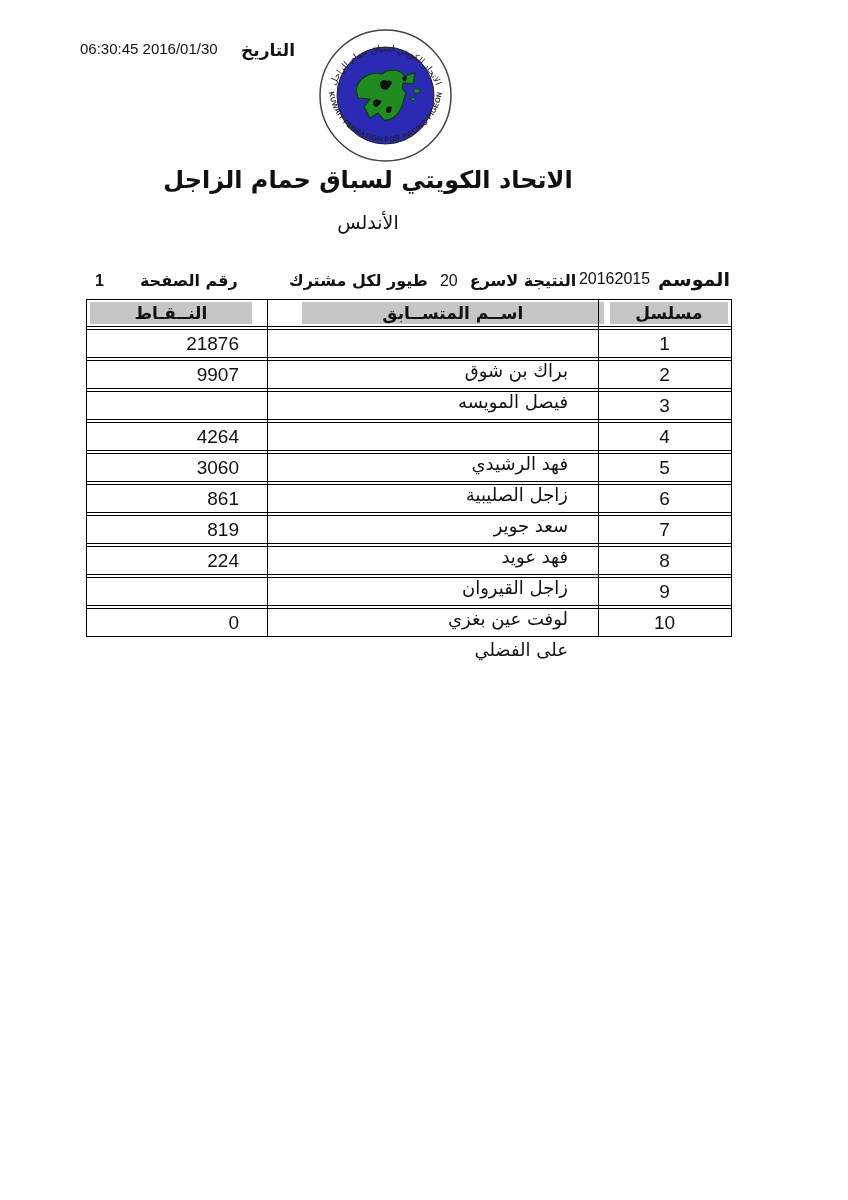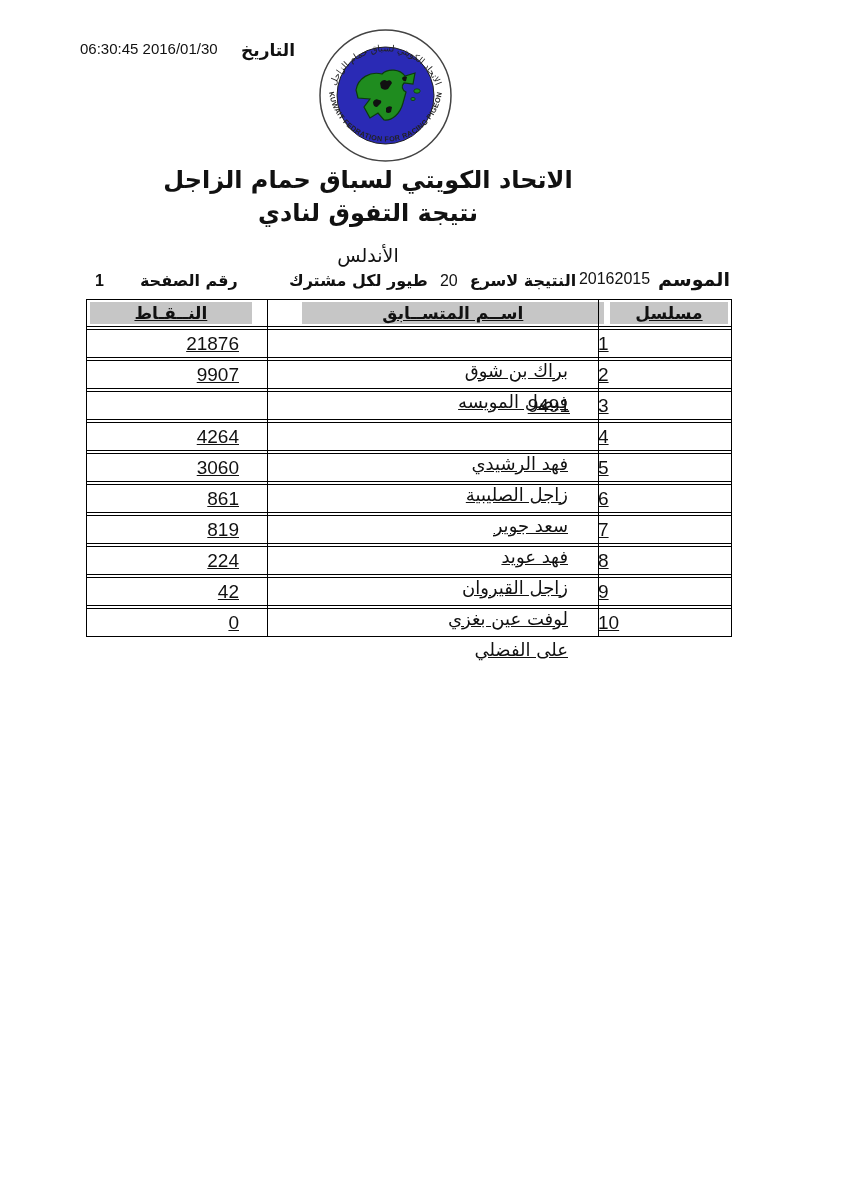--- a/index.html
+++ b/index.html
@@ -34,22 +34,22 @@
 
   
   .rtable{left:86px;top:299px;width:644px;border-left:1px solid #000;border-right:1px solid #000;position:absolute;}
   .vline{position:absolute;top:0;bottom:0;width:1px;background:#000;z-index:2;}
   .vl-1{left:180px;} .vl-2{left:511px;}
   .trow{display:flex;direction:rtl;border-top:1px solid #000;border-bottom:1px solid #000;
         box-sizing:border-box;margin-bottom:2px;background:#fff;}
   .trow:last-child{margin-bottom:0;}
   .hrow{height:28px;}
   .brow{height:29px;}
-  .cell{box-sizing:border-box;display:flex;align-items:center;text-decoration:underline;}
-  .c-serial{width:133px;justify-content:flex-end;}
+  .cell{box-sizing:border-box;display:flex;align-items:center;}
+  .c-serial{width:133px;justify-content:center;}
   .c-name{width:331px;justify-content:flex-start;padding-right:30px;direction:rtl;}
   .c-points{width:180px;justify-content:flex-start;padding-right:28px;}
   .hcell{padding:2px 3px;}
   .hfill{background:#c6c6c6;width:100%;height:100%;display:flex;align-items:center;justify-content:center;
          font-weight:bold;font-size:17px;direction:rtl;}
   .b-serial{font-family:"Liberation Sans",sans-serif;font-size:19px;}
   .b-name{font-size:18px;margin-top:40px;}
   .b-points{font-family:"Liberation Sans",sans-serif;font-size:19px;}
 </style>
 </head>
@@ -84,21 +84,20 @@
       <textPath href="#arcTop" startOffset="50%" text-anchor="middle">الاتحاد الكويتي لسباق حمام الزاجل</textPath>
     </text>
     <text font-size="7.2" font-weight="bold" fill="#222" letter-spacing="0.4" font-family="Liberation Sans, sans-serif">
       <textPath href="#arcBottom" startOffset="50%" text-anchor="middle">KUWAIT FEDRATION FOR RACING PIGEON</textPath>
     </text>
   </svg>
 </div>
 
 <div class="abs titles">
   <div class="title-main">الاتحاد الكويتي لسباق حمام الزاجل</div>
-  <div class="title-main">نتيجة التفوق لنادي</div>
   <div class="title-club">الأندلس</div>
 </div>
 
 <div class="abs season">
   <span class="season-label">الموسم</span>
   <span class="season-value num">20162015</span>
 </div>
 <div class="abs resultline">
   <span>النتيجة لاسرع</span>
   <span class="num">20</span>
@@ -133,21 +132,20 @@
   </div>
 
   <div class="trow brow">
     <div class="cell c-serial b-serial">2</div>
     <div class="cell c-name b-name">فيصل المويسه</div>
     <div class="cell c-points b-points">9907</div>
   </div>
 
   <div class="trow brow">
     <div class="cell c-serial b-serial">3</div>
-    <div class="cell c-points b-points">9491</div>
   </div>
 
   <div class="trow brow">
     <div class="cell c-serial b-serial">4</div>
     <div class="cell c-name b-name">فهد الرشيدي</div>
     <div class="cell c-points b-points">4264</div>
   </div>
 
   <div class="trow brow">
     <div class="cell c-serial b-serial">5</div>
@@ -169,21 +167,20 @@
 
   <div class="trow brow">
     <div class="cell c-serial b-serial">8</div>
     <div class="cell c-name b-name">زاجل القيروان</div>
     <div class="cell c-points b-points">224</div>
   </div>
 
   <div class="trow brow">
     <div class="cell c-serial b-serial">9</div>
     <div class="cell c-name b-name">لوفت عين بغزي</div>
-    <div class="cell c-points b-points">42</div>
   </div>
 
   <div class="trow brow">
     <div class="cell c-serial b-serial">10</div>
     <div class="cell c-name b-name">على الفضلي</div>
     <div class="cell c-points b-points">0</div>
   </div>
 </div>
 </div>
 

